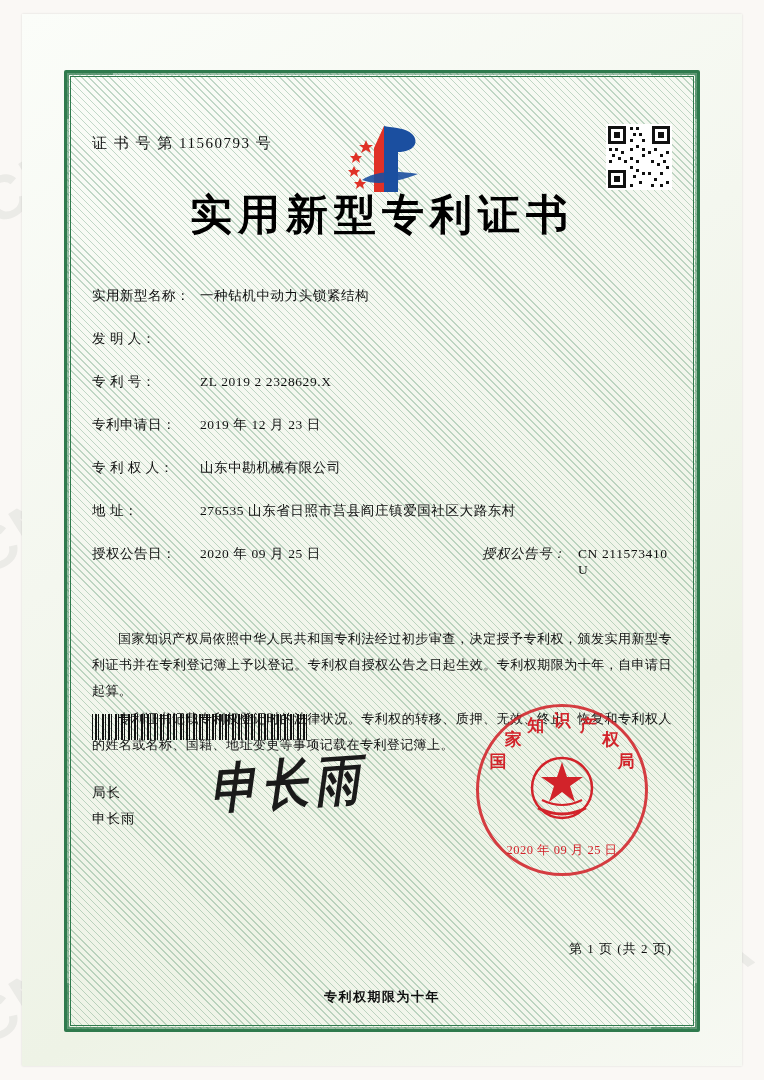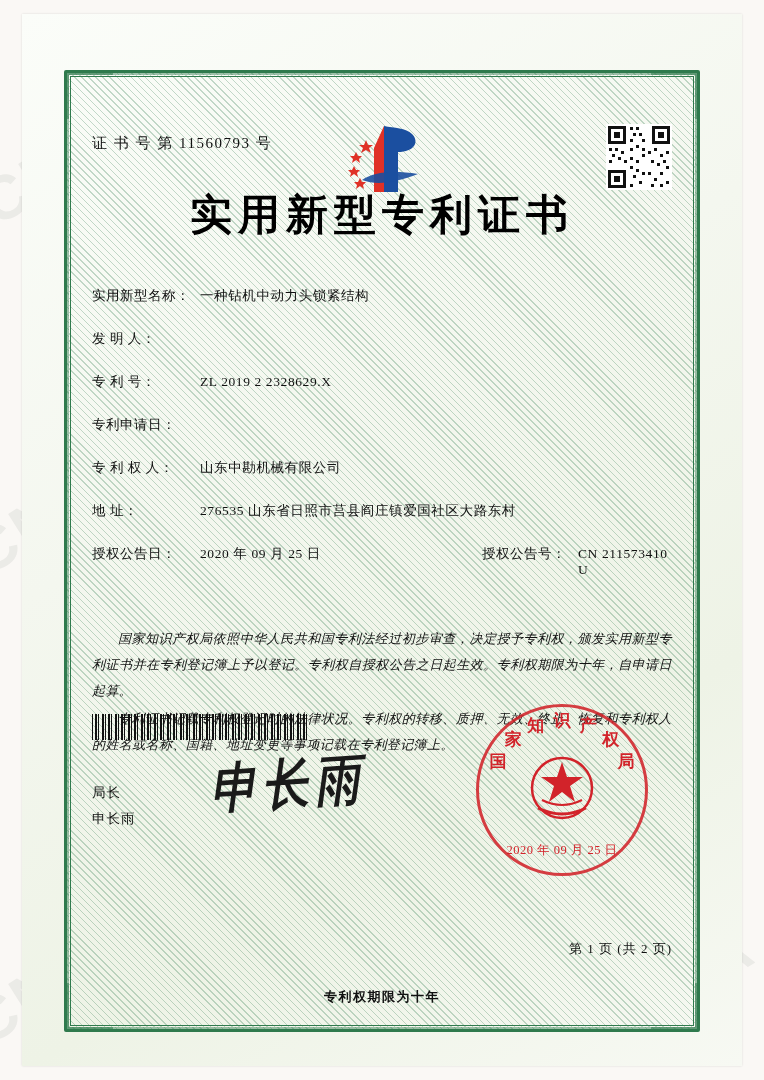--- a/index.html
+++ b/index.html
@@ -141,31 +141,30 @@
   .lbl {
     flex: 0 0 108px;
     letter-spacing: 0.5px;
     white-space: nowrap;
   }
   .val {
     flex: 1 1 auto;
     letter-spacing: 0.6px;
   }
   .row.split .val-left { width: 282px; flex: 0 0 282px; }
-  .row.split .lbl2 { flex: 0 0 96px; letter-spacing: 0.5px; }
+  .row.split .lbl2 { flex: 0 0 96px; letter-spacing: 0.5px; font-style: italic; }
 
   
   .paras {
     margin-top: 48px;
     font-size: 13px;
     line-height: 2.0;
     color: #111;
     letter-spacing: 0.4px;
     text-align: justify;
-    font-style: italic;
   }
   .paras p {
     margin: 0 0 2px 0;
     text-indent: 26px;
   }
 
   
   .barcode {
     position: absolute;
     left: 0;
@@ -379,20 +378,21 @@
       </div>
       <div class="row">
         <span class="lbl">发  明  人：</span>
       </div>
       <div class="row">
         <span class="lbl">专  利  号：</span>
         <span class="val">ZL 2019 2 2328629.X</span>
       </div>
       <div class="row">
         <span class="lbl">专利申请日：</span>
+        <span class="val">2019 年 12 月 23 日</span>
       </div>
       <div class="row">
         <span class="lbl">专 利 权 人：</span>
         <span class="val">山东中勘机械有限公司</span>
       </div>
       <div class="row">
         <span class="lbl">地        址：</span>
         <span class="val">276535 山东省日照市莒县阎庄镇爱国社区大路东村</span>
       </div>
       <div class="row split">

